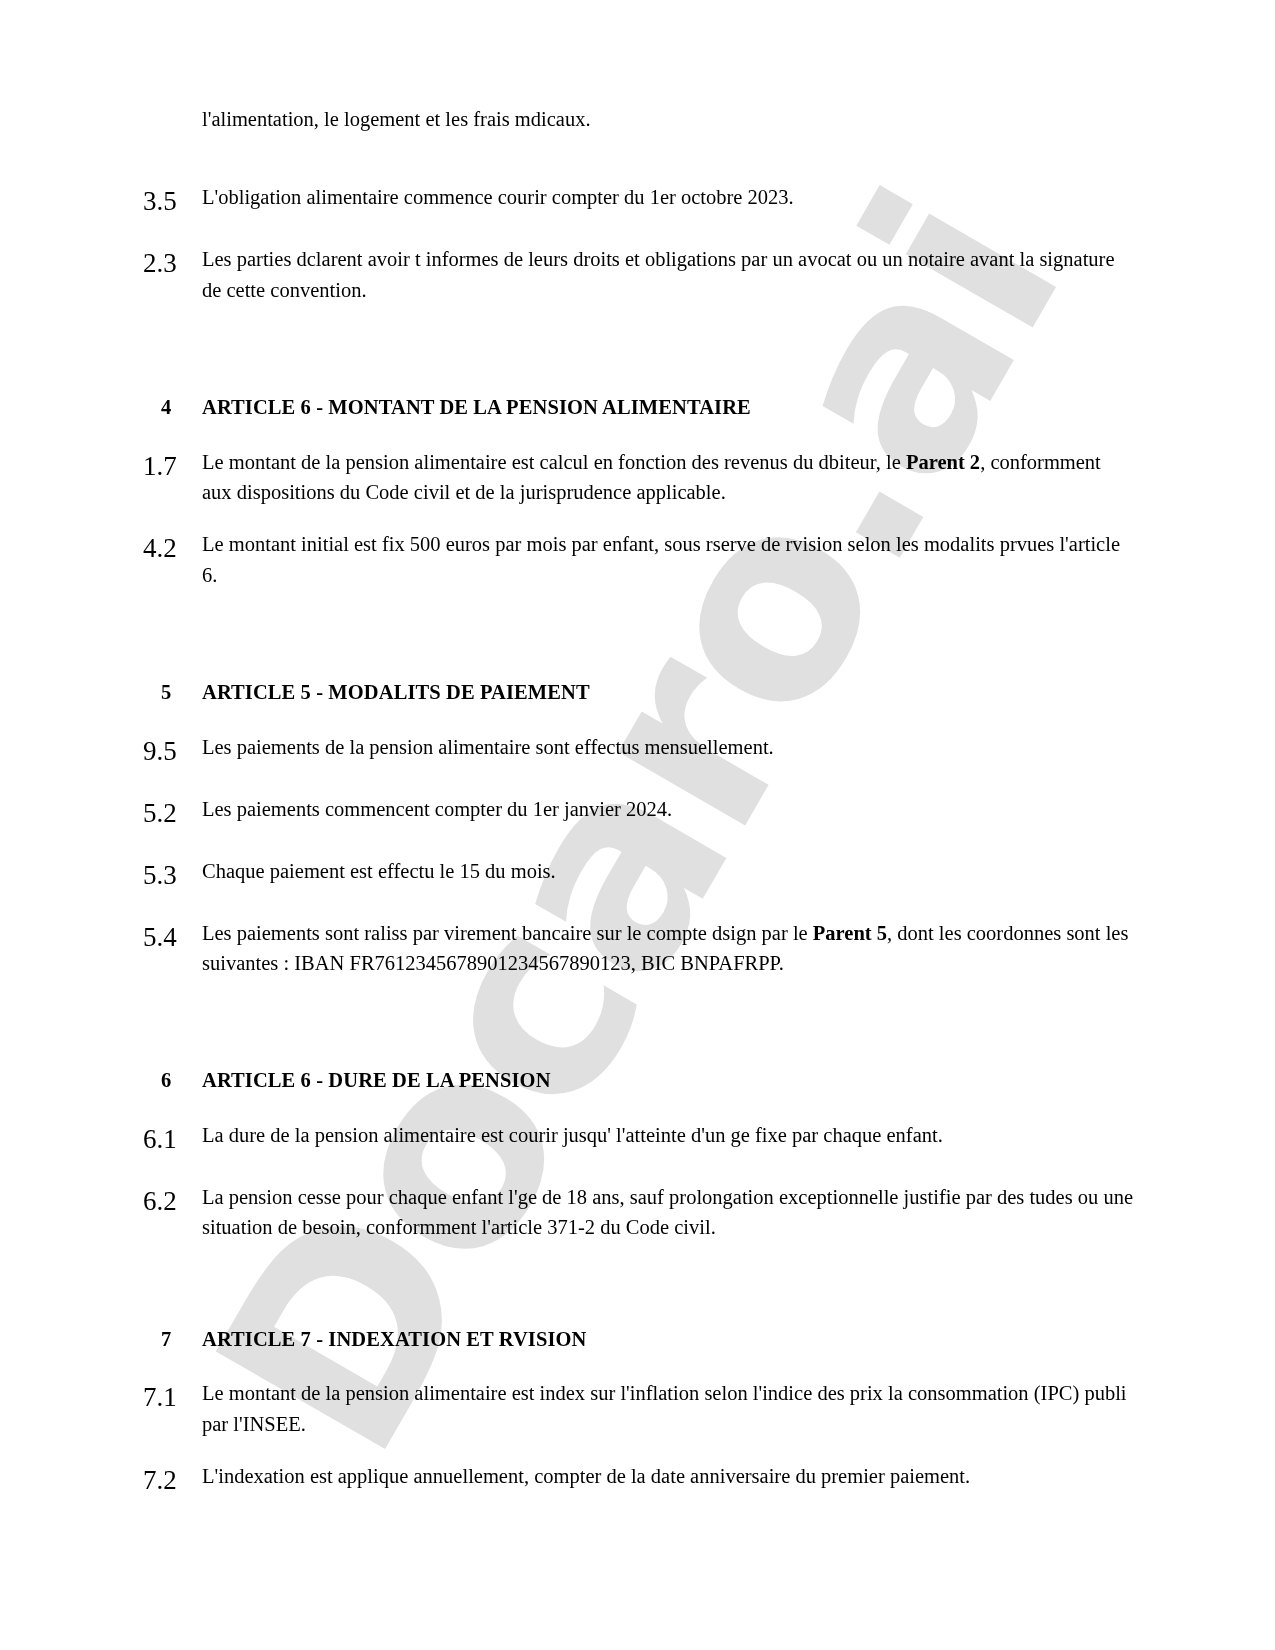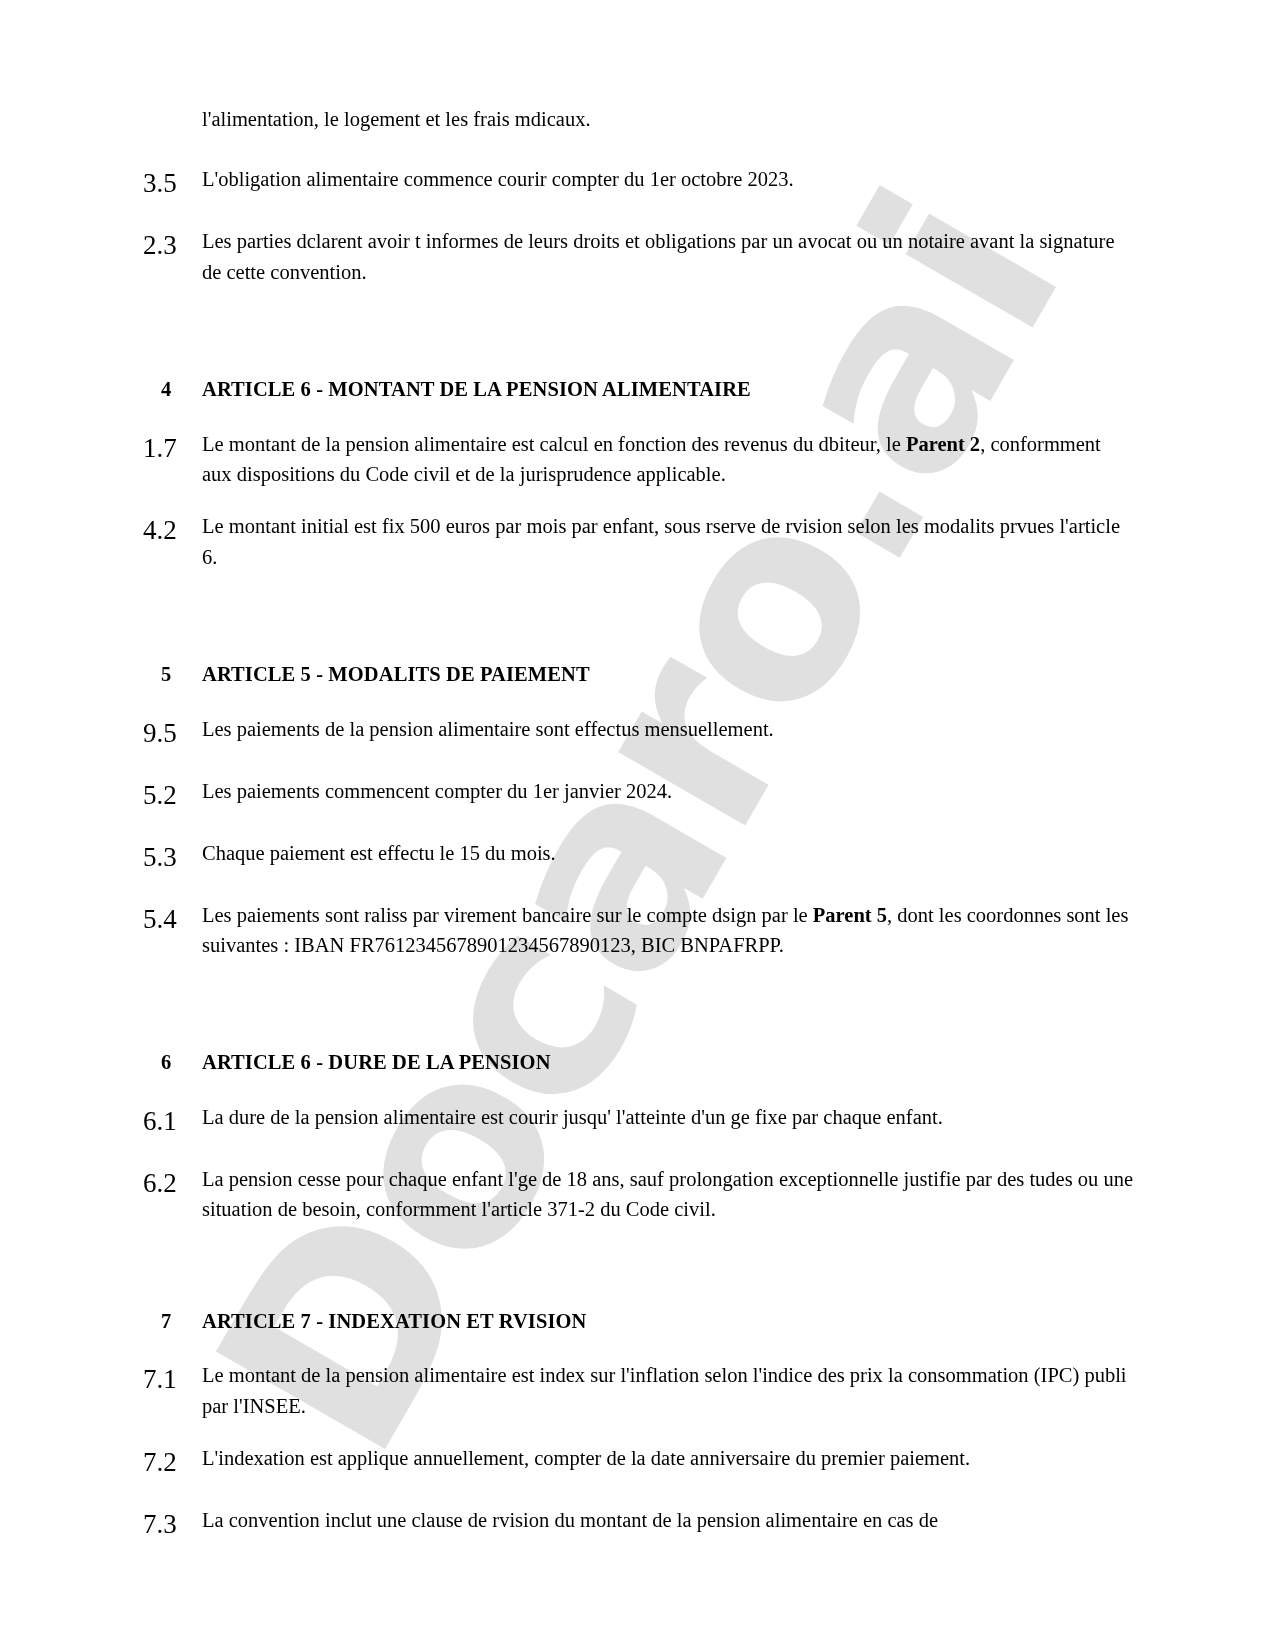--- a/index.html
+++ b/index.html
@@ -71,21 +71,21 @@
     box-sizing: border-box;
     font-size: 27px;
   }
   .para .body {
     flex: 1 1 auto;
     text-align: left;
   }
 
   
   .para.cont {
-    margin-bottom: 30px;
+    margin-bottom: 48px;
   }
 
   .heading {
     display: flex;
     align-items: flex-start;
     margin: 0 0 24px 0;
     font-weight: 700;
     font-size: 20.5px;
     line-height: 1.45;
   }
@@ -206,19 +206,15 @@
     <div class="para">
       <span class="num">7.1</span>
       <span class="body">Le montant de la pension alimentaire est index sur l'inflation selon l'indice des prix  la consommation (IPC) publi par l'INSEE.</span>
     </div>
 
     <div class="para">
       <span class="num">7.2</span>
       <span class="body">L'indexation est applique annuellement,  compter de la date anniversaire du premier paiement.</span>
     </div>
 
-    <div class="para">
-      <span class="num">7.3</span>
-      <span class="body">La convention inclut une clause de rvision du montant de la pension alimentaire en cas de</span>
-    </div>
 
   </div>
 </div>
 
 </body></html>

